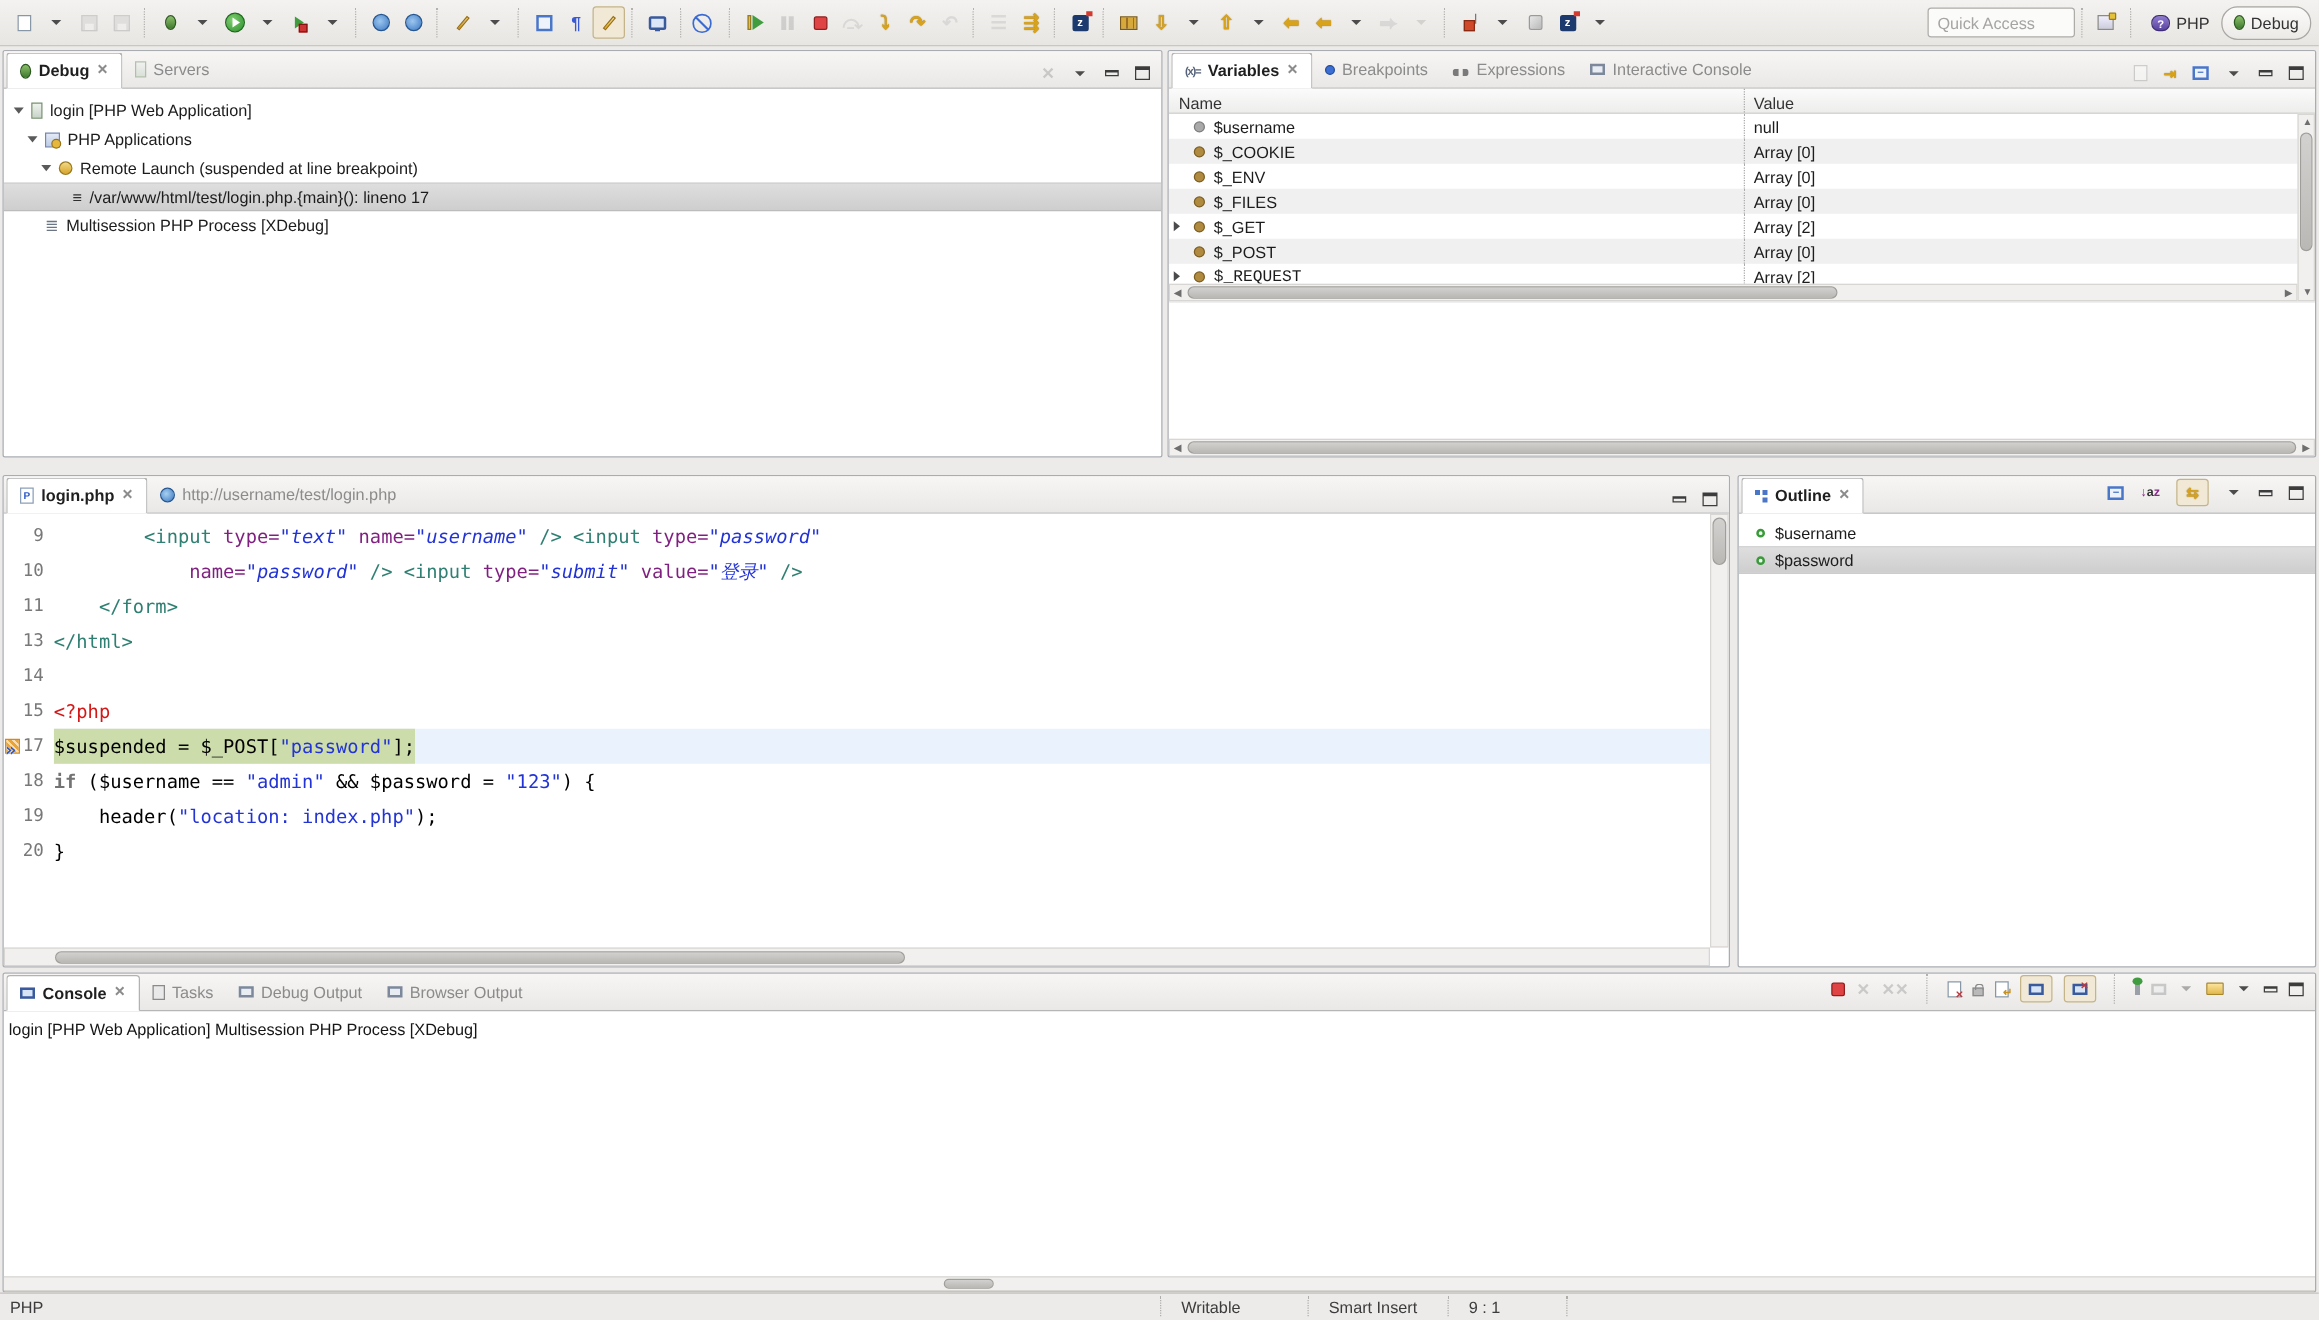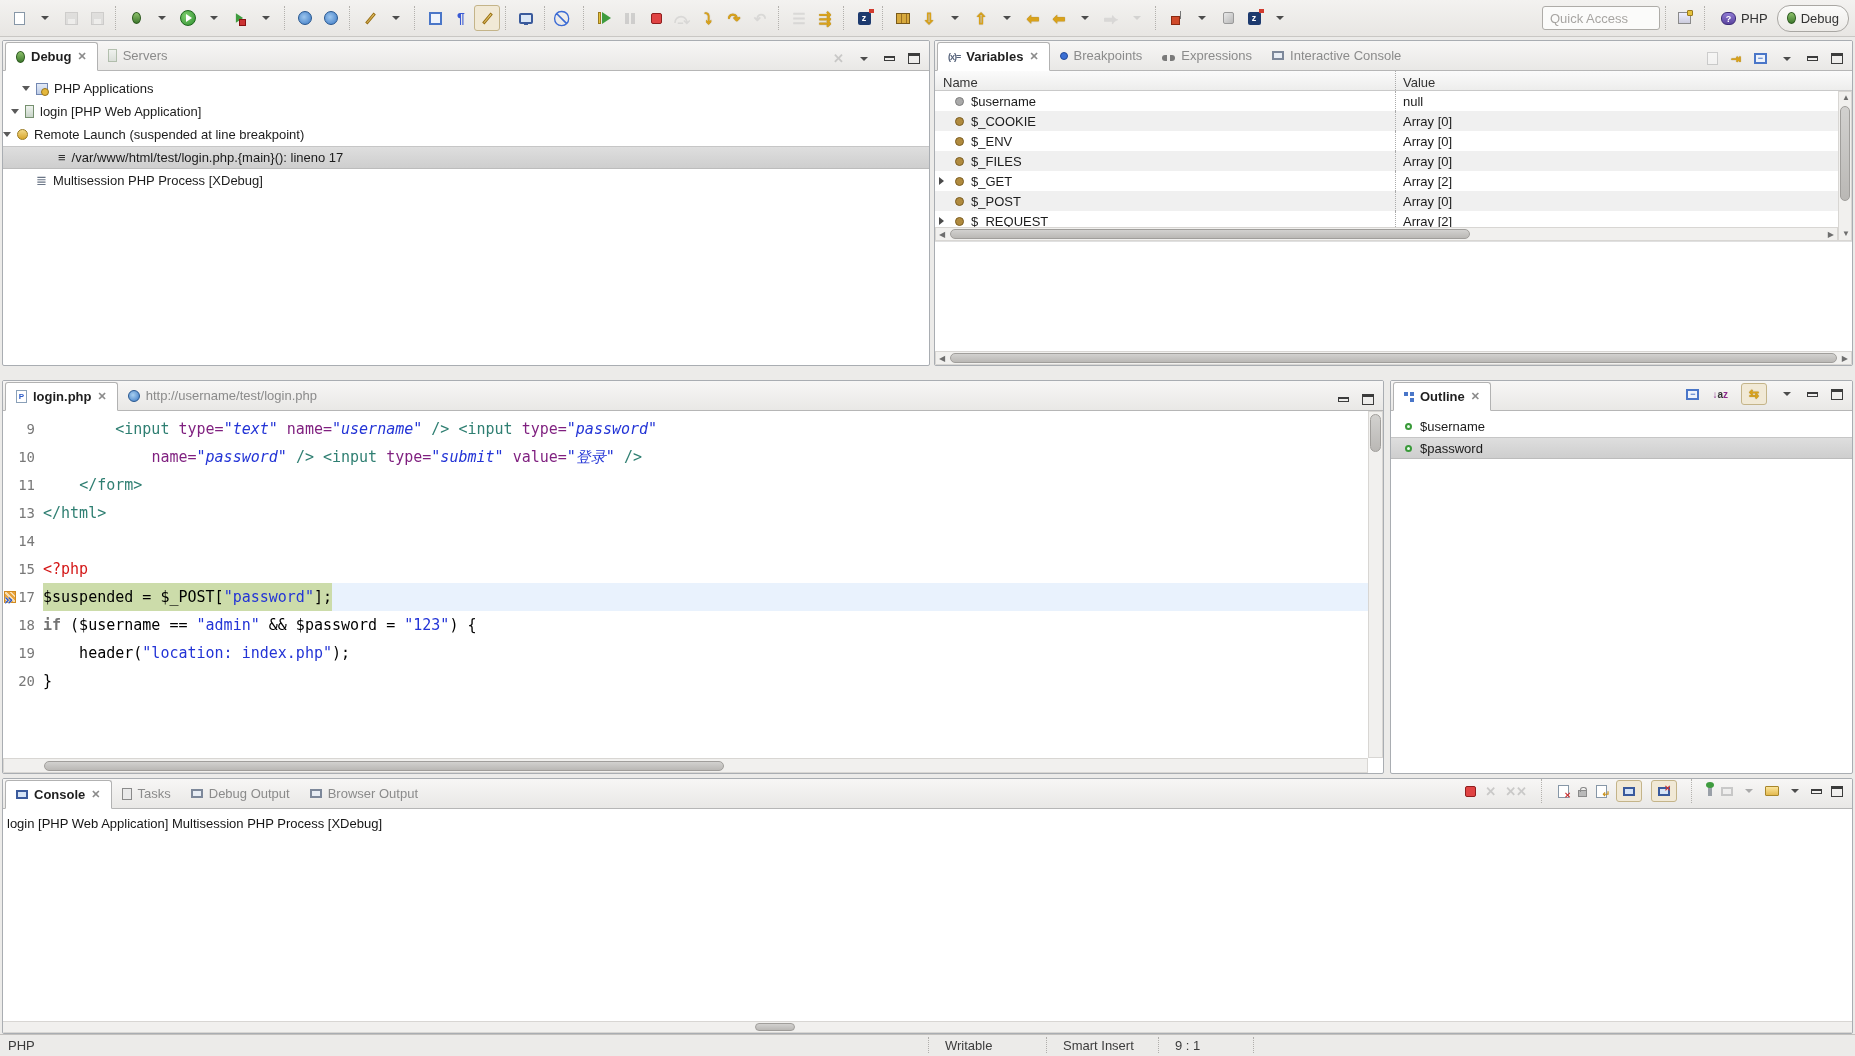--- a/index.html
+++ b/index.html
@@ -322,23 +322,23 @@
       <span>Servers</span>
     </div>
     <div class="viewtools">
       <span class="ico-x dis" style="font-size:13px">✕</span>
       <span class="dd"></span>
       <span class="i ico-min"></span>
       <span class="i ico-max"></span>
     </div>
   </div>
   <div id="debug-tree" style="padding-top:6px">
+      <div class="trow" style="padding-left: 8px;"><span class="twisty"></span><span class="i tico ic-server"></span><span>login [PHP Web Application]</span></div>
       <div class="trow" style="padding-left: 19px;"><span class="twisty"></span><span class="i tico ic-phpapp"></span><span>PHP Applications</span></div>
-      <div class="trow" style="padding-left: 8px;"><span class="twisty"></span><span class="i tico ic-server"></span><span>login [PHP Web Application]</span></div>
-      <div class="trow" style=""><span class="twisty"></span><span class="i tico ic-launch"></span><span>Remote Launch (suspended at line breakpoint)</span></div>
+      <div class="trow" style="padding-left: 30px;"><span class="twisty"></span><span class="i tico ic-launch"></span><span>Remote Launch (suspended at line breakpoint)</span></div>
       <div class="trow sel" style="padding-left: 41px;"><span style="width: 14px; display: inline-block;"></span><span class="i tico ic-stack">≡</span><span>/var/www/html/test/login.php.{main}(): lineno 17</span></div>
       <div class="trow" style="padding-left: 19px;"><span style="width: 14px; display: inline-block;"></span><span class="i tico ic-process">≣</span><span>Multisession PHP Process [XDebug]</span></div>
     </div>
 </div>
 
 <div class="panel" style="left:934px; top:40px; width:919px; height:326px;">
   <div class="tabbar">
     <div class="tab active">
       <span class="tabico-varsig">(x)=</span>
       <span>Variables</span>
@@ -415,21 +415,21 @@
       <div class="vrow">
         <span class="vname" style="display: flex; align-items: center;">
           <span class="i vcircle vc-gold"></span>
           <span>$_POST</span>
         </span>
         <span class="vval">Array [0]</span>
         <span class="coldiv"></span>
       </div>
       <div class="vrow">
         <span class="vexp"></span>
-        <span class="vname" style="display: flex; align-items: center;">
+        <span class="vname" style="display: flex; align-items: center; font-family: Liberation Mono, monospace;">
           <span class="i vcircle vc-gold"></span>
           <span>$_REQUEST</span>
         </span>
         <span class="vval">Array [2]</span>
         <span class="coldiv"></span>
       </div>
     </div>
 
   <div class="sb" style="left:0; right:14px; top:186px; height:14px">
     <span class="sb-arrow" style="left:3px; top:3px">◀</span>

